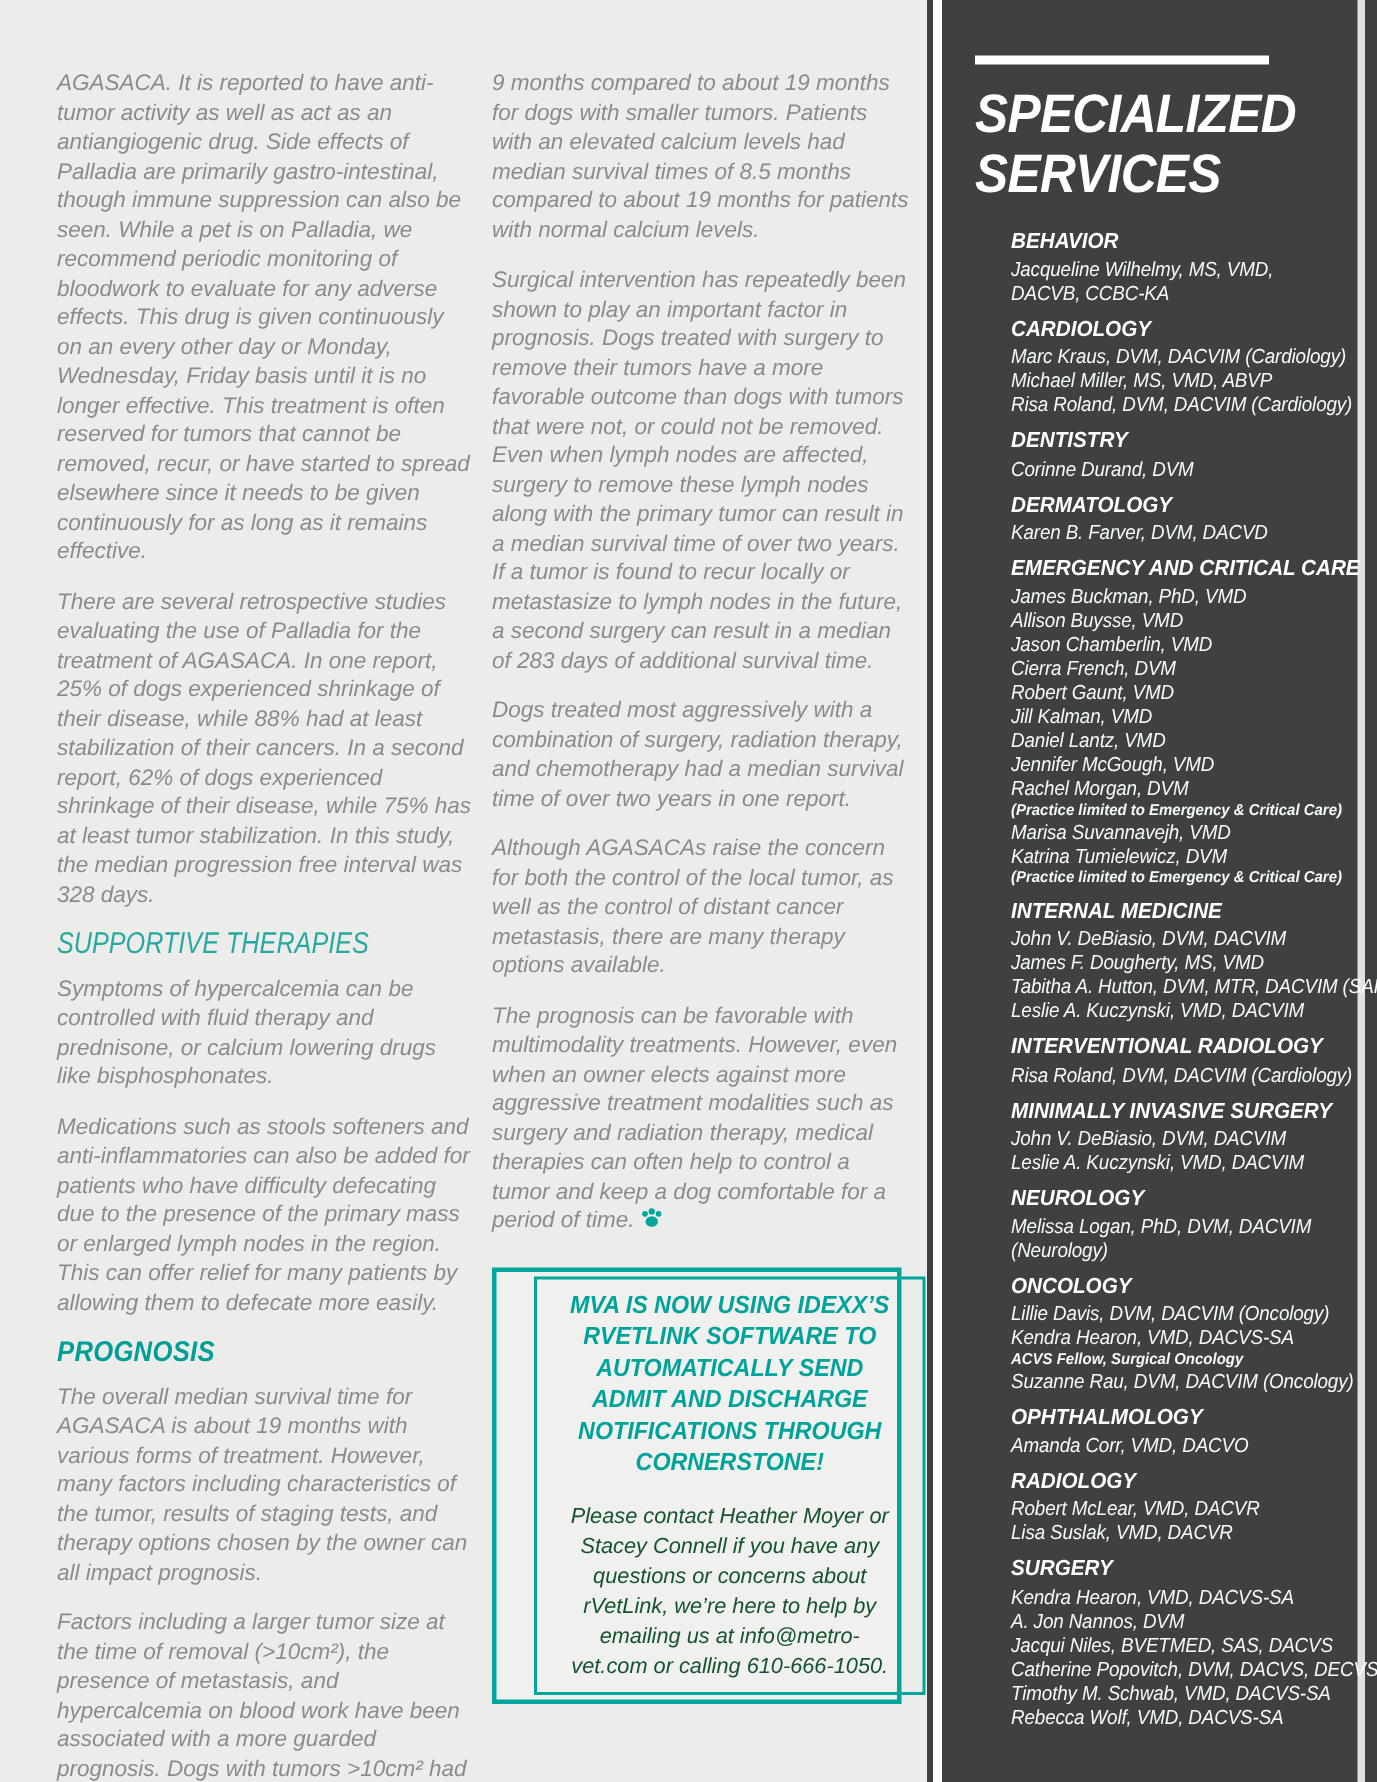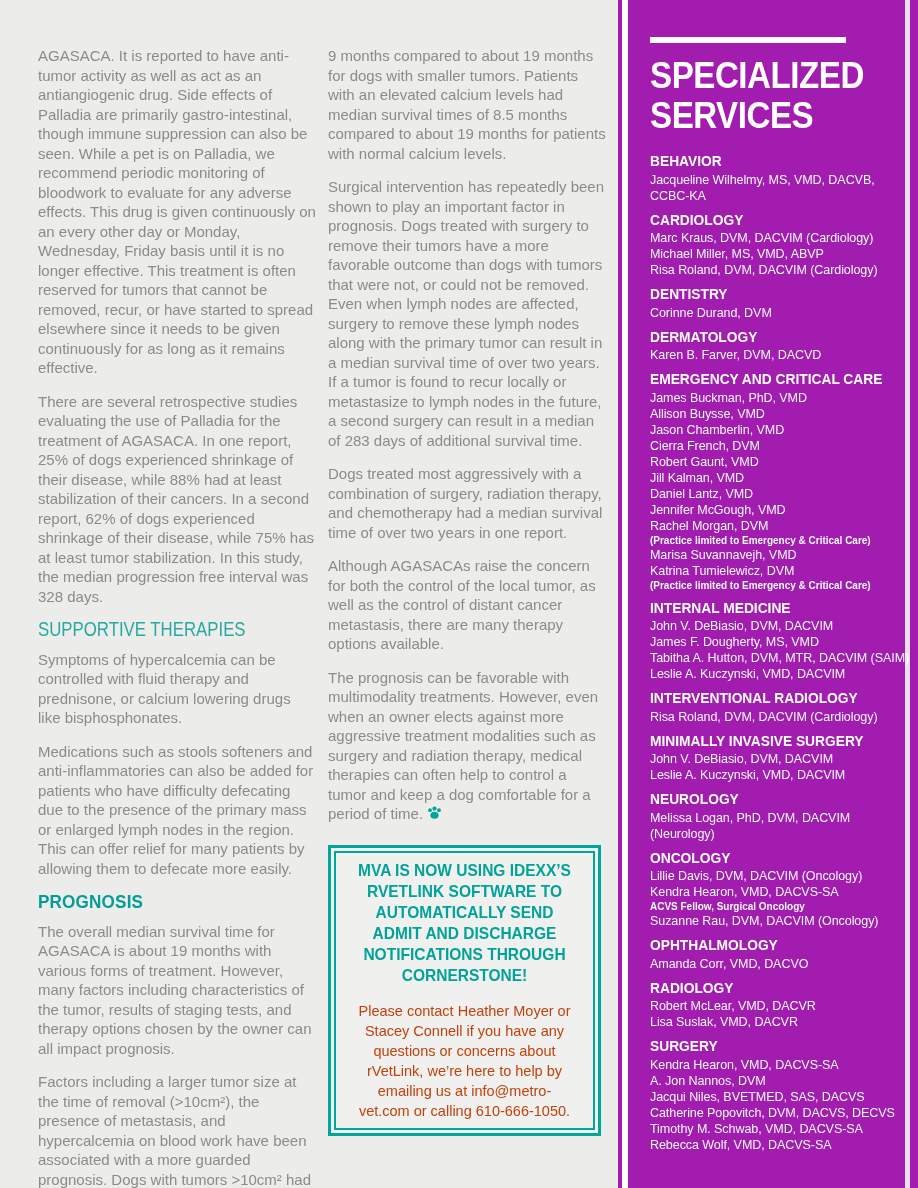--- a/index.html
+++ b/index.html
@@ -2,21 +2,21 @@
 <html><head>
 <meta charset="utf-8">
 <style>
   html,body{margin:0;padding:0;}
   body{
     width:918px;height:1188px;
     font-family:"Liberation Sans","DejaVu Sans",sans-serif;
     background:#ECECEA;
     position:relative;overflow:hidden;
   }
-  .page{position:relative;width:826px;height:1188px;background:#ECECEA;}
+  .page{position:relative;width:826px;height:1188px;background:#ECECEA;font-style:italic;}
 
   
   .col{position:absolute;top:46px;width:278px;color:#8B8B8B;font-size:15px;line-height:19.5px;}
   .col1{left:38px;}
   .col2{left:328px;}
   .col p{margin:0 0 14px 0;}
 
   .hwrap{margin:4px 0 9px 0;}
   .h-light{
     display:inline-block;color:#27A9A2;font-size:20px;font-weight:400;
@@ -29,40 +29,40 @@
   .paw{display:inline-block;vertical-align:-1px;margin-left:4px;}
 
   
   .callout{
     position:absolute;left:328px;top:845px;width:273px;height:291px;
     box-sizing:border-box;border:3px solid #00A69C;background:#F0F0EE;padding:3px;
   }
   .callout-inner{
     box-sizing:border-box;width:100%;height:100%;border:2px solid #00A69C;
     display:flex;flex-direction:column;align-items:center;justify-content:center;
-    text-align:center;padding:14px 14px;
+    text-align:center;padding:14px 14px;margin-left:22px;
   }
   .callout-h{
     color:#00A39A;font-weight:700;font-size:16.5px;line-height:21px;
     transform:scaleX(0.94);transform-origin:center;margin:0 0 15px 0;max-width:236px;
   }
-  .callout-b{color:#c2410c;font-size:14.5px;line-height:20px;max-width:224px;margin:0;}
+  .callout-b{color:#14532d;font-size:14.5px;line-height:20px;max-width:224px;margin:0;}
 
   
-  .sidebar{position:absolute;left:618px;top:0;width:300px;height:1188px;background:#a21caf;}
+  .sidebar{position:absolute;left:618px;top:0;width:300px;height:1188px;background:#404040;}
   .sidebar::before{content:"";position:absolute;left:4px;top:0;width:6px;height:100%;background:#FFFFFF;}
   .sidebar::after{content:"";position:absolute;right:8px;top:0;width:5px;height:100%;background:rgba(255,255,255,0.85);}
   .sb-content{position:absolute;left:32px;top:37px;width:250px;color:#FFFFFF;}
   .sb-rule{width:196px;height:6px;background:#FFFFFF;margin:0 0 13px 0;}
   .sb-title-line{
     font-size:36px;font-weight:700;line-height:40px;letter-spacing:-0.5px;
     transform:scaleX(0.92);transform-origin:left center;white-space:nowrap;
   }
   .sb-sections{margin-top:17px;}
-  .sb-section{margin-bottom:8px;}
+  .sb-section{margin-bottom:8px;margin-left:24px;}
   .sb-h{
     font-weight:700;font-size:14.5px;line-height:16px;margin-bottom:2.5px;
     transform:scaleX(0.95);transform-origin:left center;white-space:nowrap;letter-spacing:0;
   }
   .sb-name{
     font-size:13.5px;line-height:16px;color:#F3FBFA;letter-spacing:-0.1px;
     white-space:nowrap;transform:scaleX(0.93);transform-origin:left center;
   }
   .sb-name.wrap{white-space:normal;}
   .sb-note{

